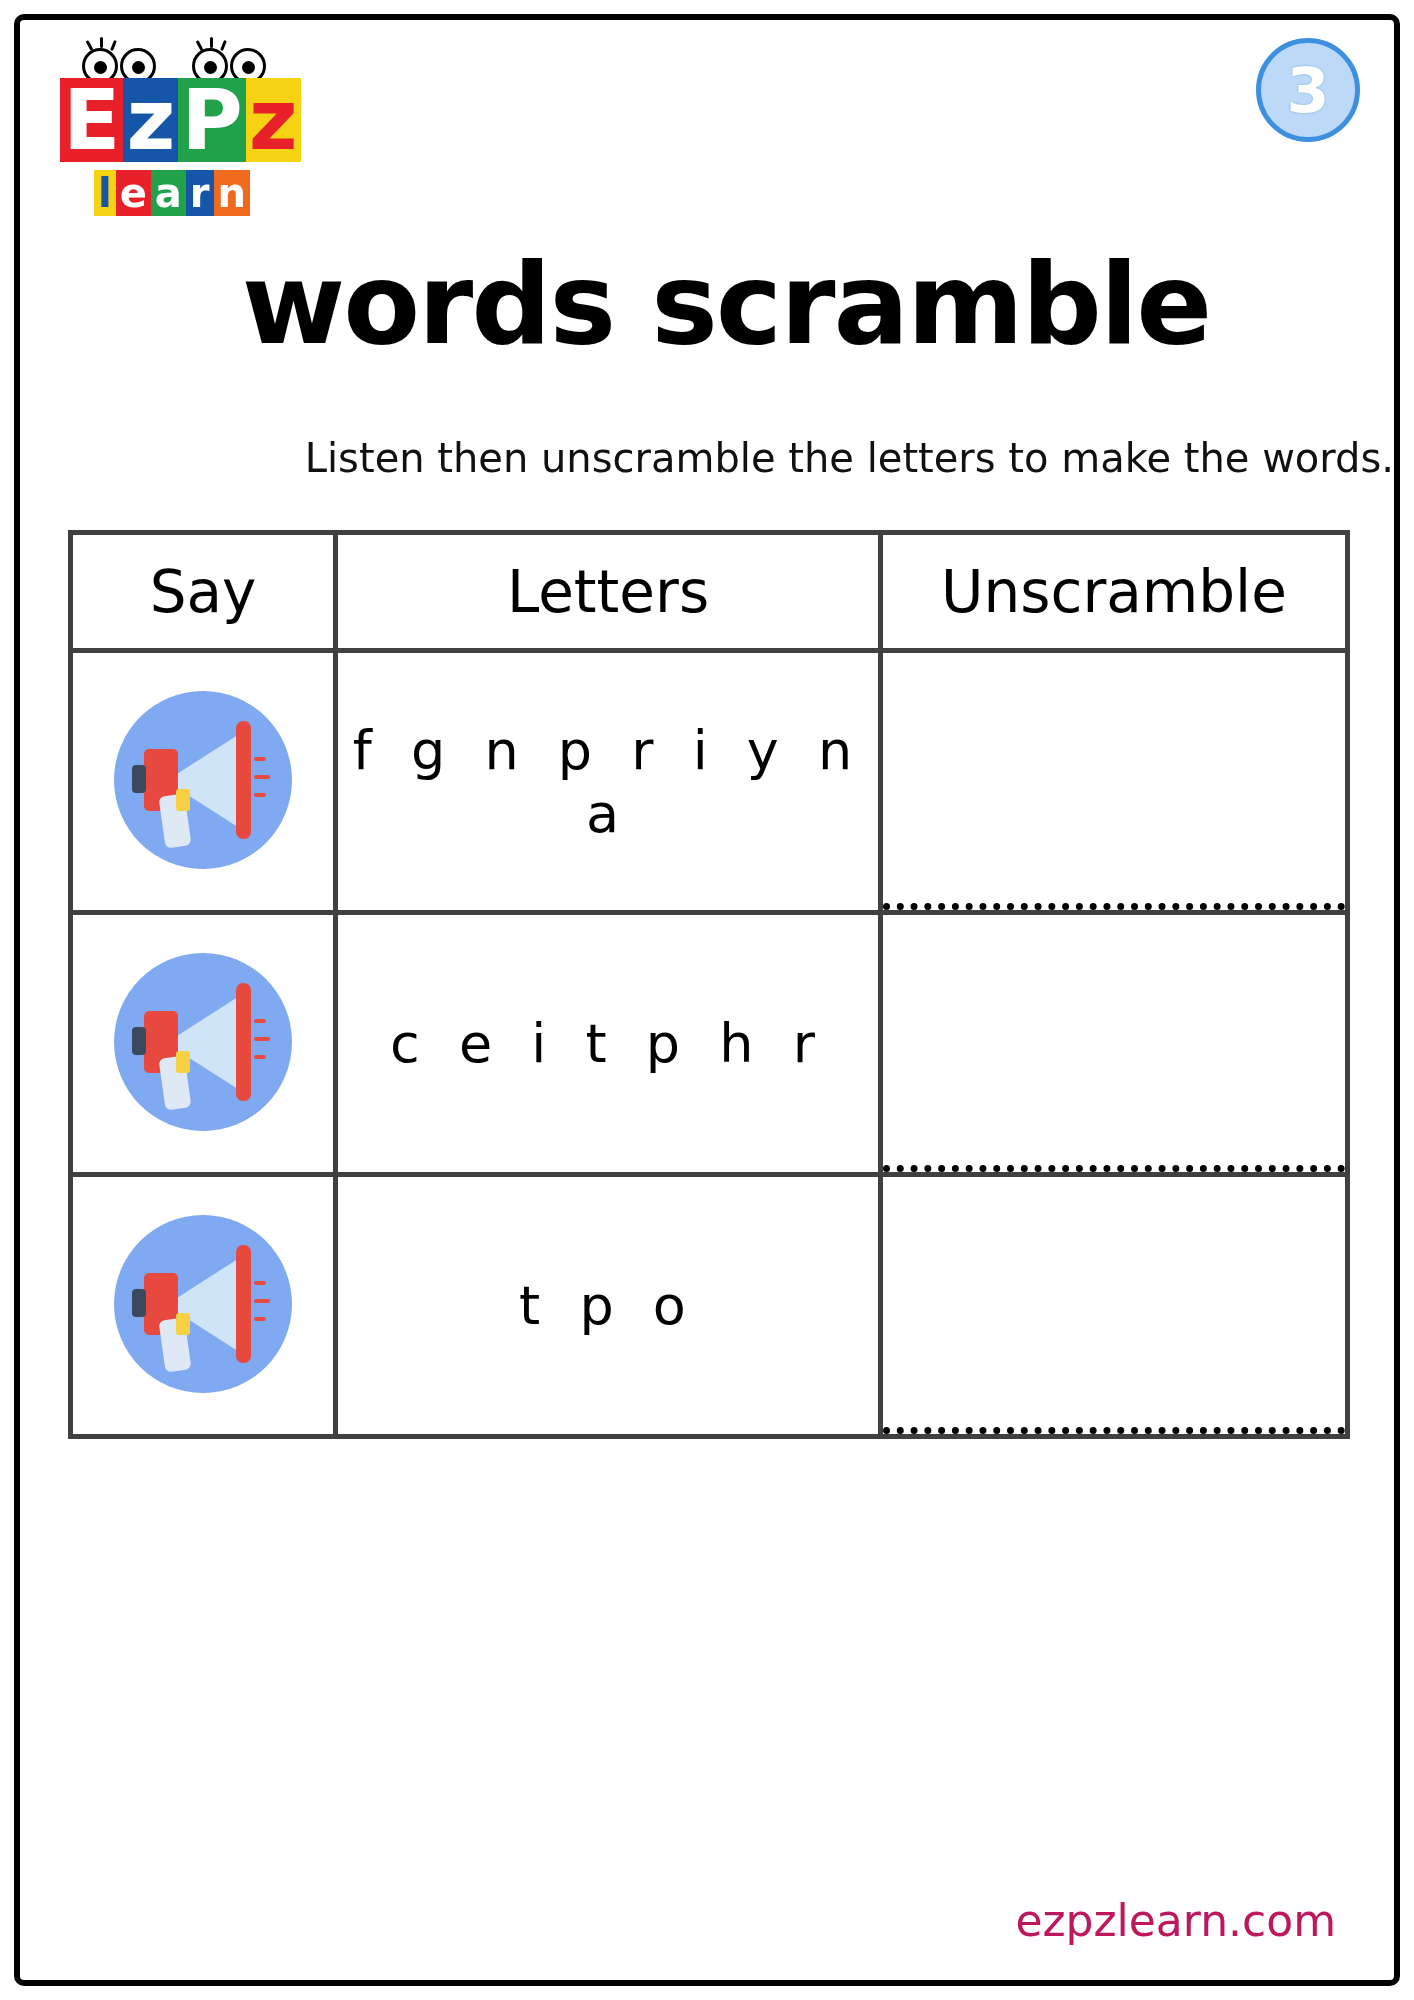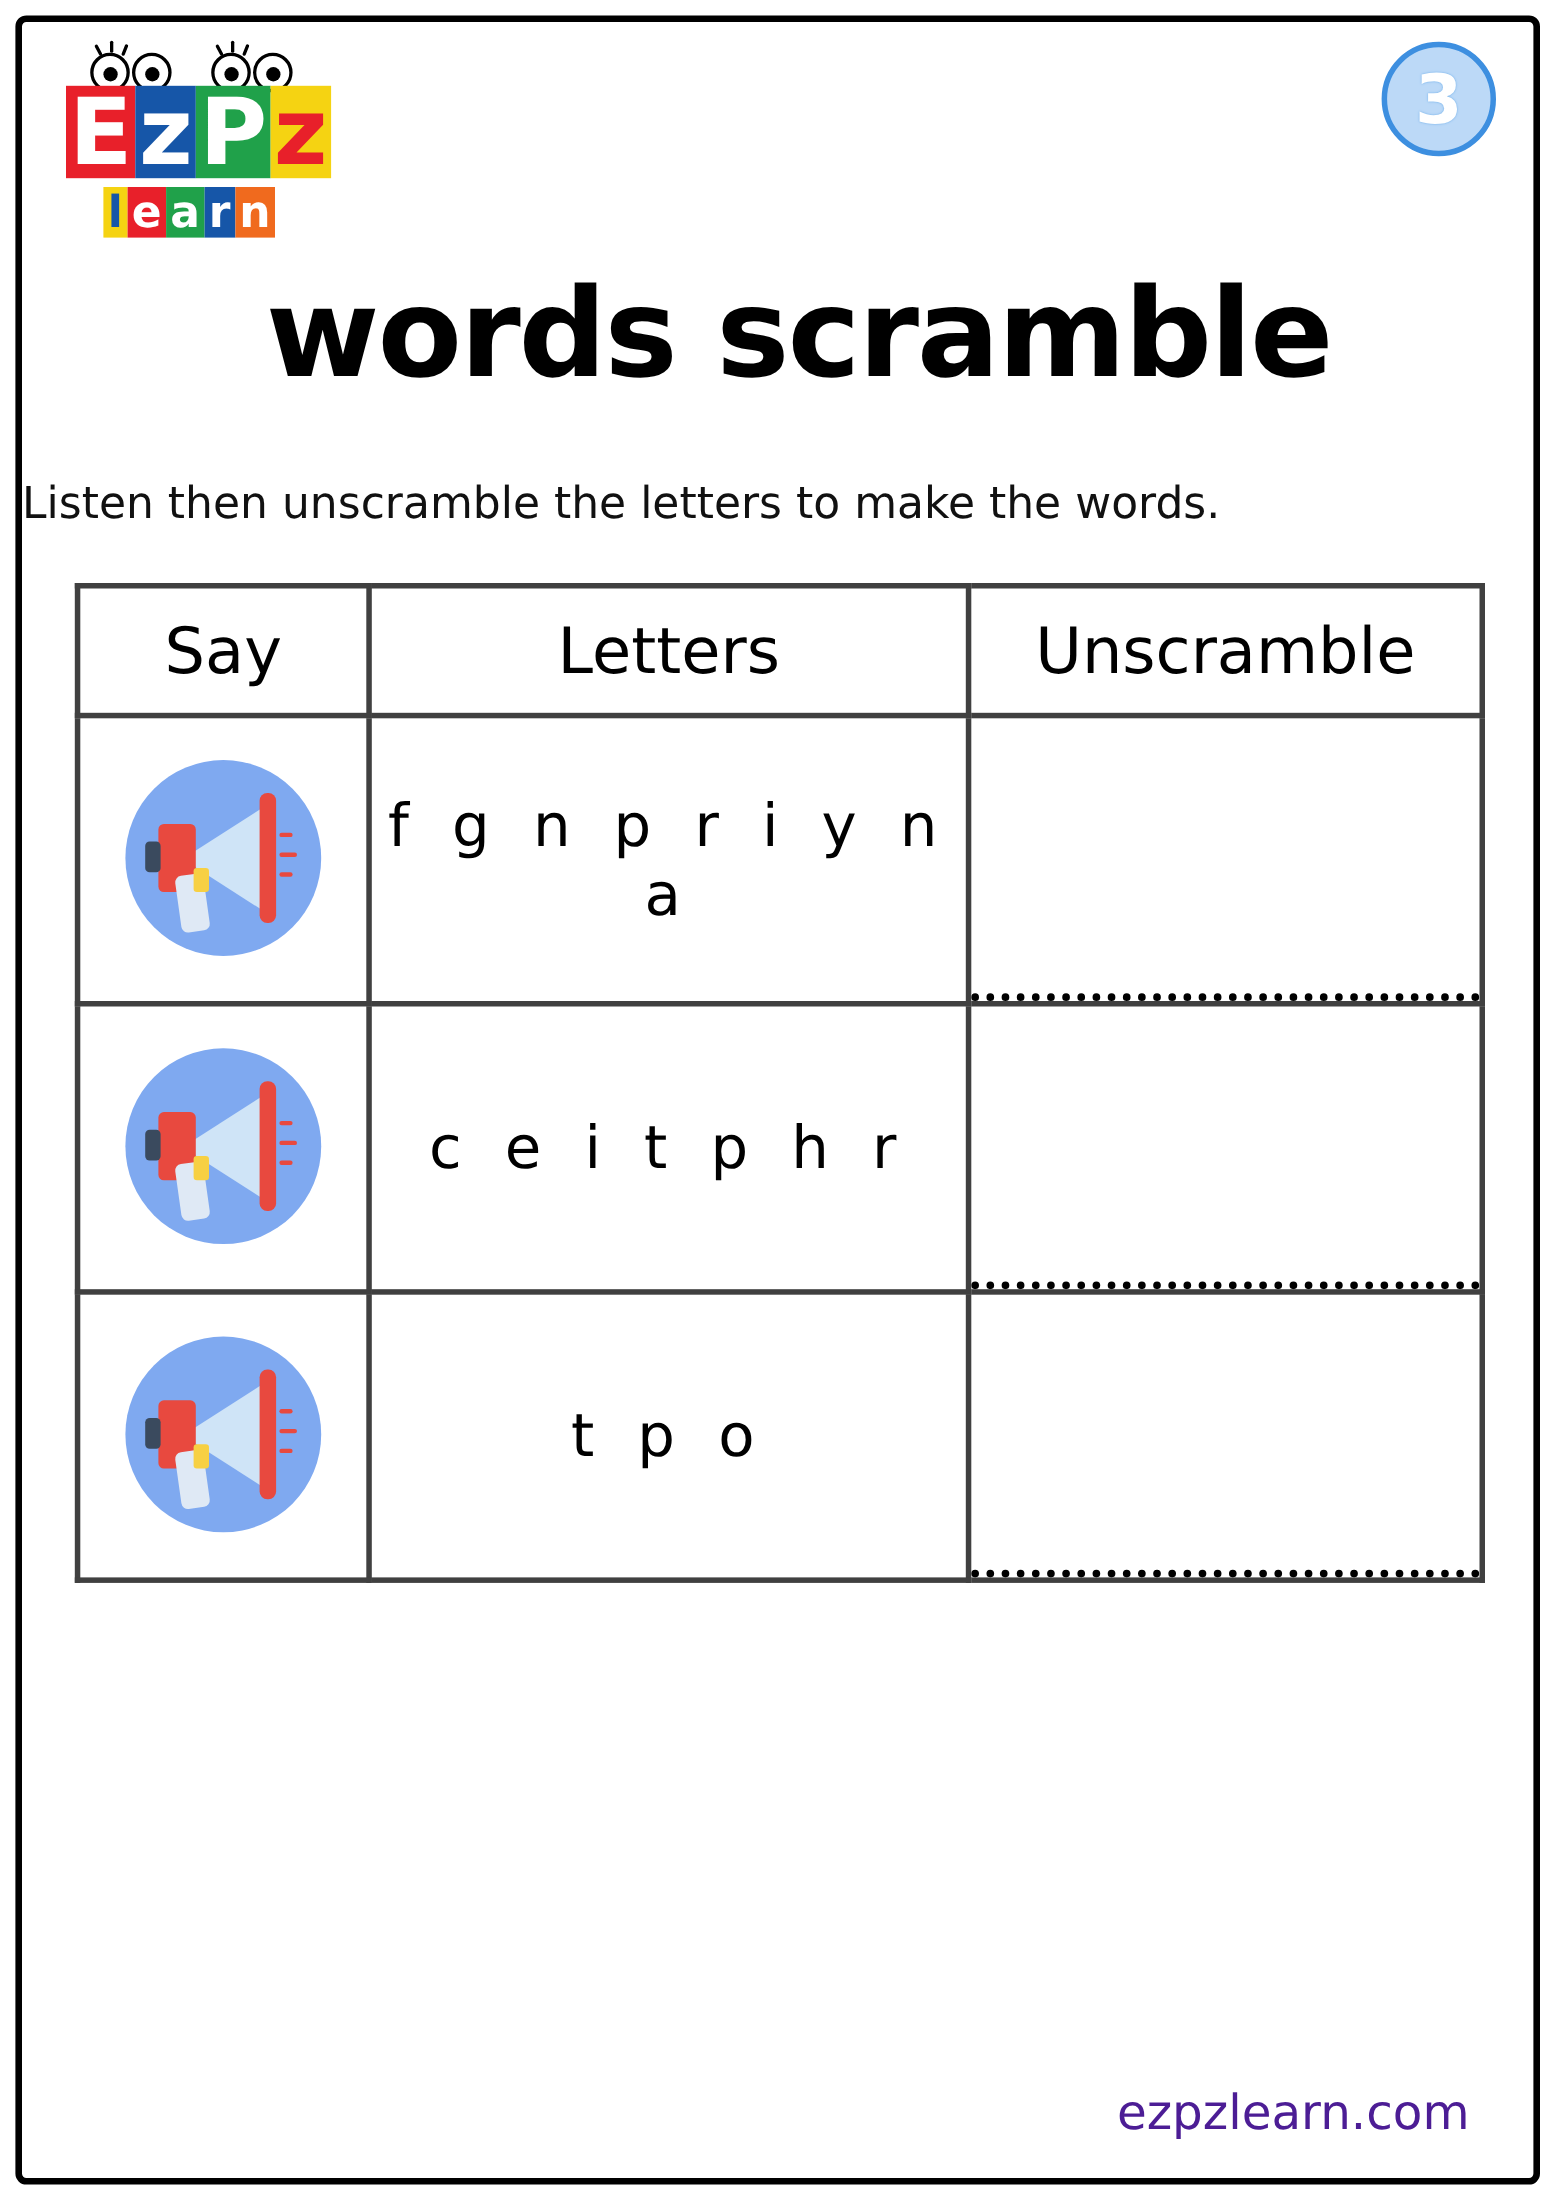--- a/index.html
+++ b/index.html
@@ -146,21 +146,21 @@
     font-weight: bold;
     font-size: 112px;
     line-height: 1;
     color: #000;
     letter-spacing: -2px;
   }
   .instructions {
     position: absolute;
     left: 0; top: 415px;
     width: 100%;
-    text-align: left;
+    text-align: right;
     font-size: 40px;
     color: #111;
     font-family: "DejaVu Sans", sans-serif;
   }
 
   
   .table-wrap {
     position: absolute;
     left: 48px; top: 510px;
     right: 44px;
@@ -265,21 +265,21 @@
     padding: 0 18px 46px 18px;
   }
   .dotted {
     width: 100%;
     border-bottom: 7px dotted #000;
   }
   .site {
     position: absolute;
     right: 58px; bottom: 34px;
     font-size: 44px;
-    color: #4c1d95;
+    color: #be185d;
     font-family: "DejaVu Sans", sans-serif;
     margin-left: 34px;
   }
 </style>
 </head>
 <body>
 
 <div class="page">
   <div class="sheet">
 

